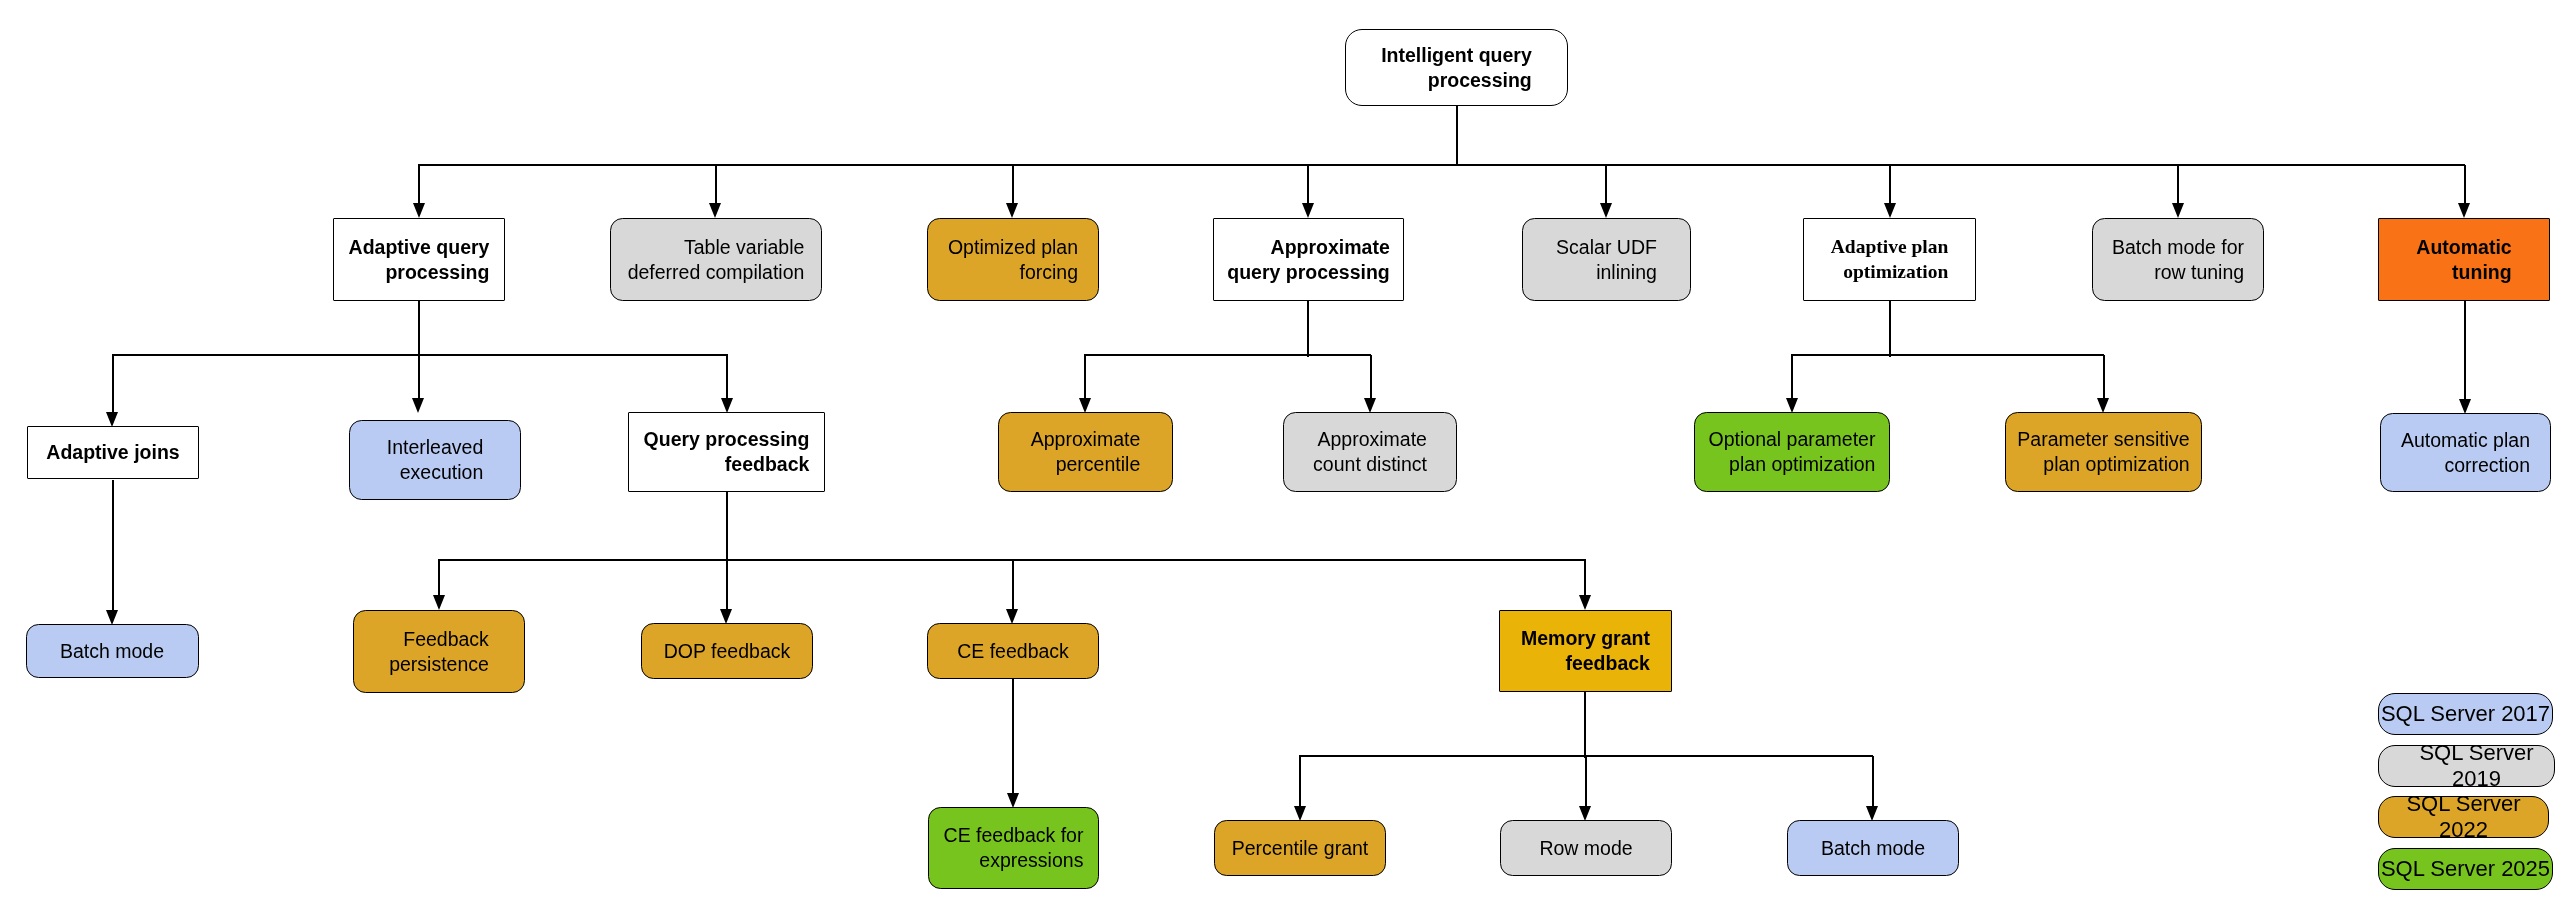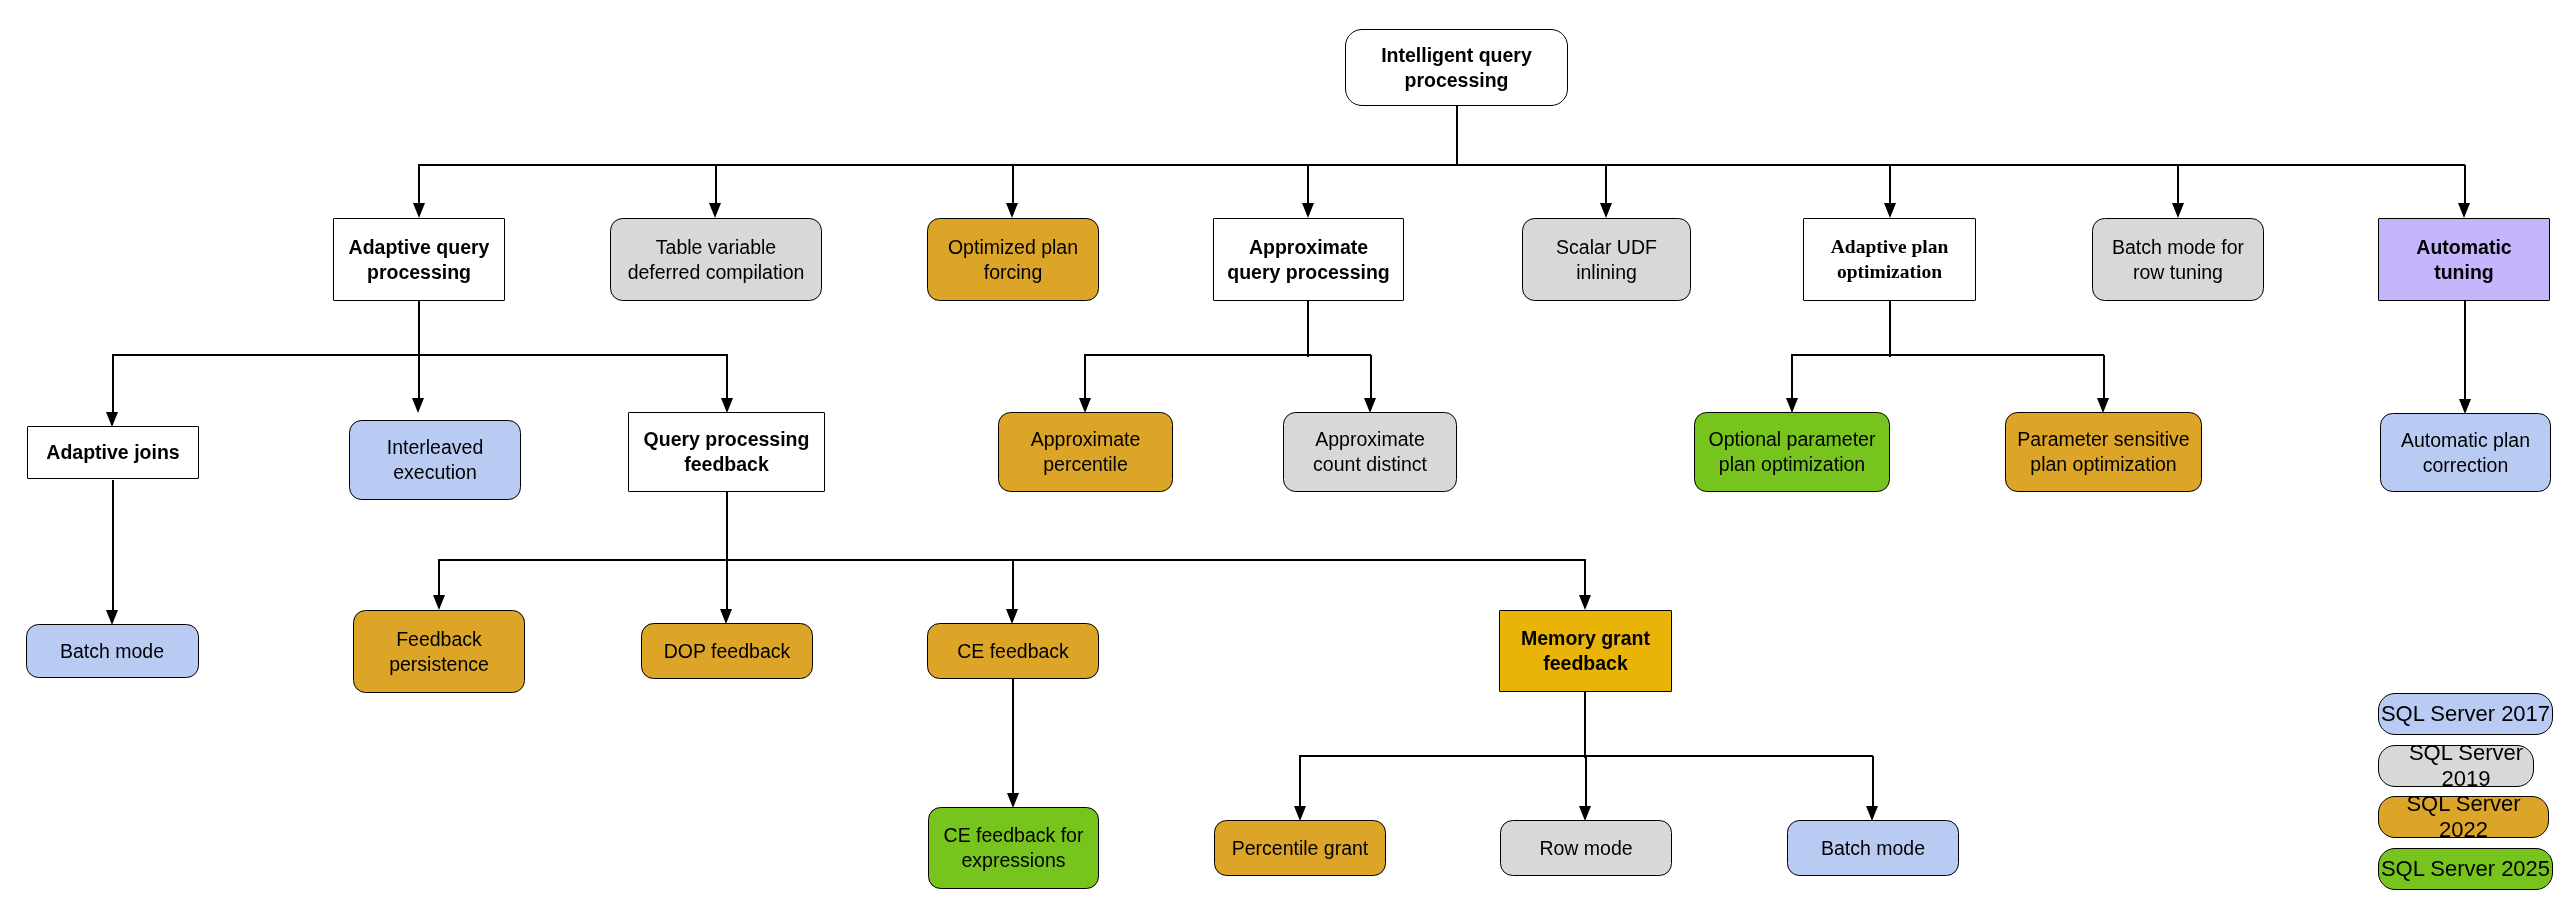--- a/index.html
+++ b/index.html
@@ -27,21 +27,21 @@
     align-items: center;
     justify-content: center;
     text-align: center;
     color: #000;
     font-size: 19.5px;
     line-height: 1.28;
     z-index: 2;
   }
   .node.category { font-weight: 700; border-radius: 1px; }
   .node.root { border-radius: 17px; }
-  .node .lbl { white-space: pre-line; padding: 0 4.6px; }
+  .node .lbl { white-space: pre-line; padding: 0 4.6px; text-align: right; }
   .vline, .hline {
     position: absolute;
     background: #000;
     z-index: 1;
   }
   .arrow {
     position: absolute;
     width: 0;
     height: 0;
     border-left: 6.3px solid transparent;
@@ -160,21 +160,21 @@
 inlining</span>
       </div>
       <div class="node category" style="left: 1803px; top: 218px; width: 173px; height: 83px; background: rgb(255, 255, 255); font-family: Liberation Serif, serif;">
         <span class="lbl">Adaptive plan
 optimization</span>
       </div>
       <div class="node" style="left: 2092px; top: 218px; width: 172px; height: 83px; background: rgb(216, 216, 216);">
         <span class="lbl">Batch mode for
 row tuning</span>
       </div>
-      <div class="node category" style="left: 2378px; top: 218px; width: 172px; height: 83px; background: #c4b5fd;">
+      <div class="node category" style="left: 2378px; top: 218px; width: 172px; height: 83px; background: #f97316;">
         <span class="lbl">Automatic
 tuning</span>
       </div>
       <div class="node category" style="left: 27px; top: 426px; width: 172px; height: 53px; background: rgb(255, 255, 255);">
         <span class="lbl">Adaptive joins</span>
       </div>
       <div class="node" style="left: 333px; top: 420px; width: 172px; height: 80px; background: rgb(185, 203, 242); margin-left: 16px;">
         <span class="lbl">Interleaved
 execution</span>
       </div>
@@ -230,21 +230,21 @@
         <span class="lbl">Row mode</span>
       </div>
       <div class="node" style="left: 1787px; top: 820px; width: 172px; height: 56px; background: rgb(185, 203, 242);">
         <span class="lbl">Batch mode</span>
       </div>
     </div>
   <div id="legend-layer" class="legend">
       <div class="pill" style="left: 2378px; top: 693px; width: 175px; height: 42px; background: rgb(185, 203, 242);">
         <span>SQL Server 2017</span>
       </div>
-      <div class="pill" style="left: 2378px; top: 745px; width: 156px; height: 42px; background: rgb(216, 216, 216); padding-left: 20px;">
+      <div class="pill" style="left: 2378px; top: 745px; width: 177px; height: 42px; background: rgb(216, 216, 216); padding-left: 20px;">
         <span>SQL Server 2019</span>
       </div>
       <div class="pill" style="left: 2378px; top: 796px; width: 171px; height: 42px; background: rgb(220, 165, 40);">
         <span>SQL Server 2022</span>
       </div>
       <div class="pill" style="left: 2378px; top: 848px; width: 175px; height: 42px; background: rgb(120, 196, 30);">
         <span>SQL Server 2025</span>
       </div>
     </div>
 </div>

